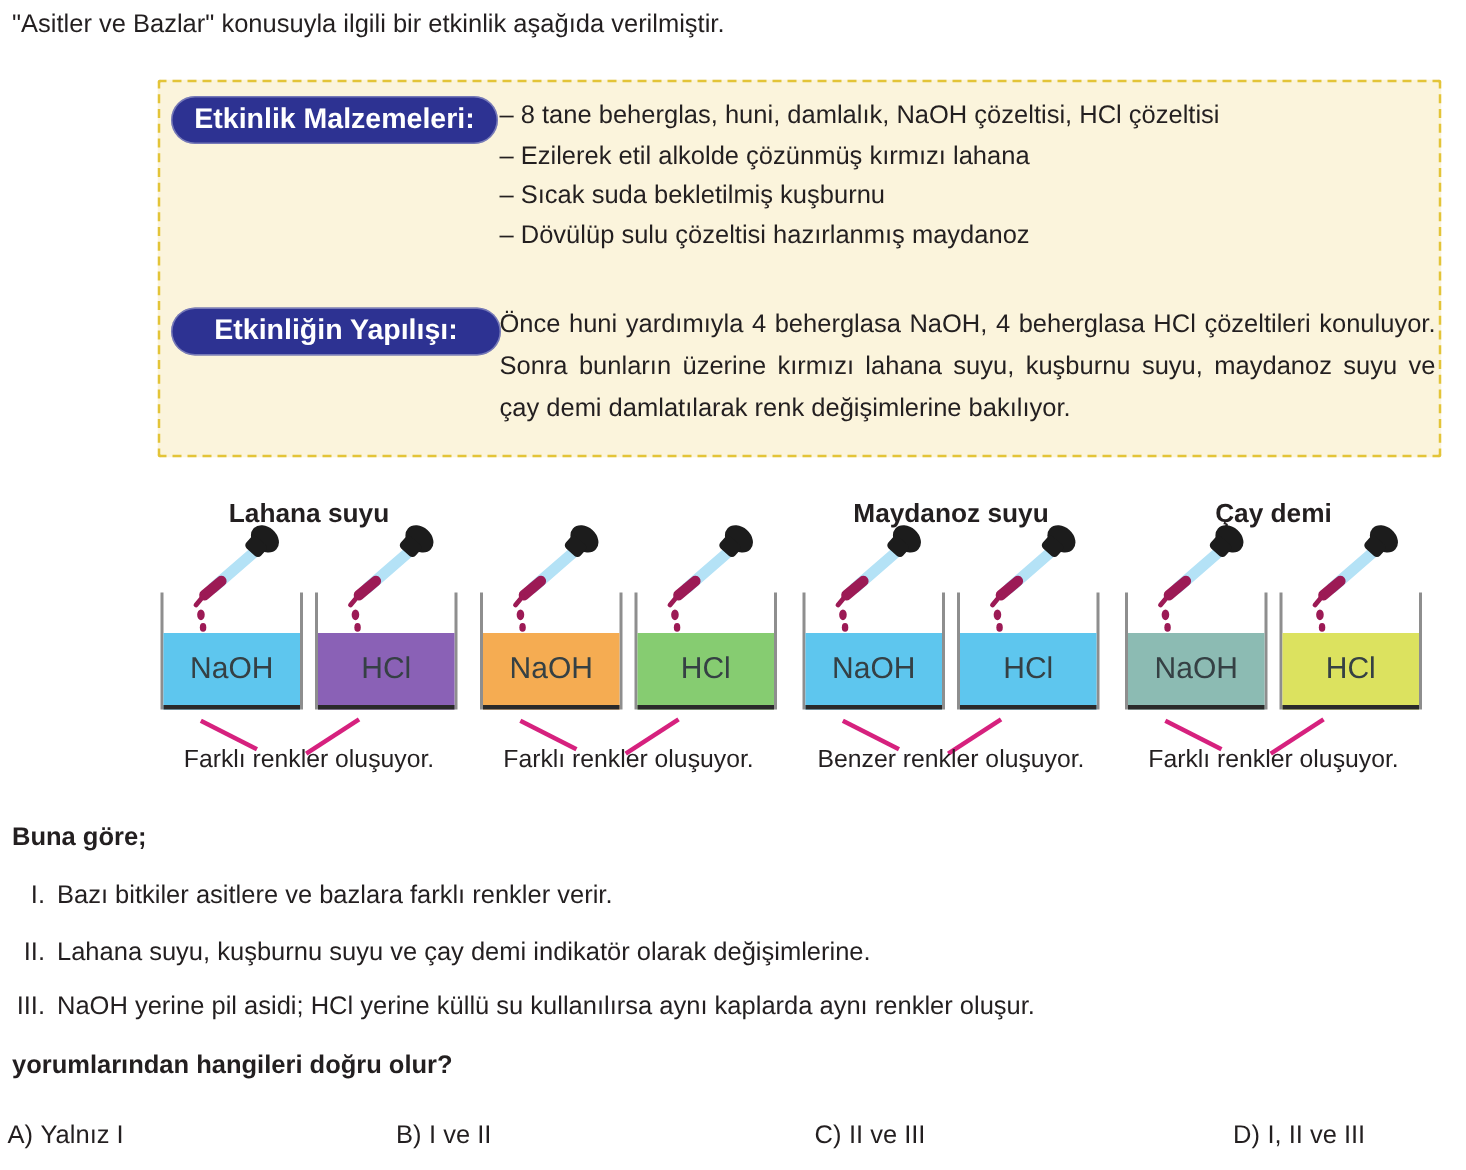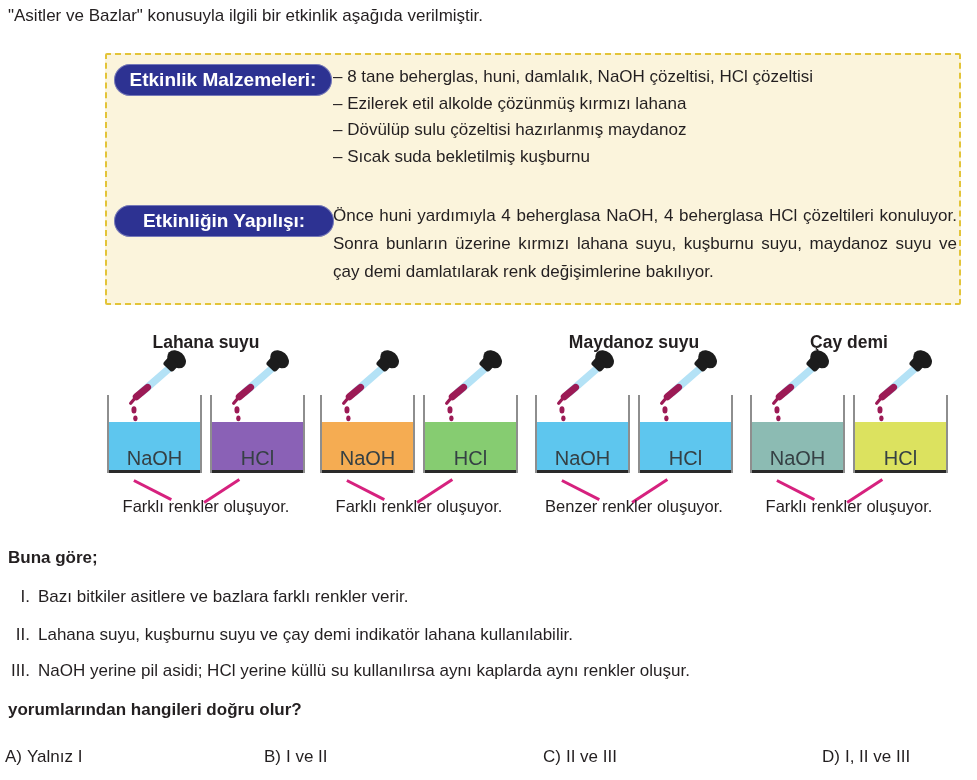--- a/index.html
+++ b/index.html
@@ -23,21 +23,21 @@
   
   .diagram{position:absolute;left:0;top:330px;width:977px;height:195px;}
   .group{position:absolute;top:0;width:198px;height:195px;text-decoration:underline;}
   .g1{left:107px}.g2{left:320px}.g3{left:535px}.g4{left:750px}
   .g-title{position:absolute;top:2px;width:100%;text-align:center;font-weight:bold;font-size:17.5px;}
   .beaker{position:absolute;top:65px;width:95px;height:78px;}
   .bk-a{left:0}.bk-b{left:103px}
   .wall{position:absolute;top:0;bottom:0;width:2px;background:#8e8e8e;}
   .wl{left:0}.wr{right:0}
   .liquid{position:absolute;left:2px;right:2px;bottom:0;height:48px;
-    border-bottom:3px solid #2a2a2a;display:flex;align-items:flex-end;justify-content:center;
+    border-bottom:3px solid #2a2a2a;display:flex;align-items:center;justify-content:center;
     font-size:20px;color:#354044;}
   .dropper{position:absolute;width:66px;height:75px;top:18px;}
   .dp-a{left:16px}.dp-b{left:119px}
   .cline{position:absolute;height:2.5px;width:42px;background:#D6217E;transform-origin:left center;}
   .ca{left:27px;top:149px;transform:rotate(27deg);}
   .cb{left:97px;top:171px;transform:rotate(-33deg);}
   .g-caption{position:absolute;top:167px;width:100%;text-align:center;font-size:16.5px;white-space:nowrap;}
 
   
   .lead{position:absolute;left:8px;top:548px;font-size:17px;font-weight:bold;}
@@ -68,22 +68,22 @@
 
 <div class="page">
 
   <p class="intro">"Asitler ve Bazlar" konusuyla ilgili bir etkinlik aşağıda verilmiştir.</p>
 
   <div class="activity-box" style="background-color: rgb(251, 244, 220); border-color: rgb(227, 196, 56);">
     <div class="pill pill-materials" style="background-color: rgb(45, 50, 146); color: rgb(255, 255, 255);">Etkinlik Malzemeleri:</div>
     <div class="materials">
       <div>– 8 tane beherglas, huni, damlalık, NaOH çözeltisi, HCl çözeltisi</div>
       <div>– Ezilerek etil alkolde çözünmüş kırmızı lahana</div>
+      <div>– Sıcak suda bekletilmiş kuşburnu</div>
       <div>– Dövülüp sulu çözeltisi hazırlanmış maydanoz</div>
-      <div>– Sıcak suda bekletilmiş kuşburnu</div>
     </div>
     <div class="pill pill-procedure" style="background-color: rgb(45, 50, 146); color: rgb(255, 255, 255); text-align: center;">Etkinliğin Yapılışı:</div>
     <div class="procedure">Önce huni yardımıyla 4 beherglasa NaOH, 4 beherglasa HCl çözeltileri konuluyor. Sonra bunların üzerine kırmızı lahana suyu, kuşburnu suyu, maydanoz suyu ve çay demi damlatılarak renk değişimlerine bakılıyor.</div>
   </div>
 
   <div class="diagram">
 
     <div class="group g1">
       <div class="g-title">Lahana suyu</div>
       <svg class="dropper dp-a" viewBox="0 0 70 80">
@@ -194,21 +194,21 @@
   </div>
 
   <div class="lead">Buna göre;</div>
 
   <div class="statement st1">
     <span class="st-num">I.</span>
     <span>Bazı bitkiler asitlere ve bazlara farklı renkler verir.</span>
   </div>
   <div class="statement st2">
     <span class="st-num">II.</span>
-    <span>Lahana suyu, kuşburnu suyu ve çay demi indikatör lahana kullanılabilir.</span>
+    <span>Lahana suyu, kuşburnu suyu ve çay demi indikatör olarak değişimlerine.</span>
   </div>
   <div class="statement st3">
     <span class="st-num">III.</span>
     <span>NaOH yerine pil asidi; HCl yerine küllü su kullanılırsa aynı kaplarda aynı renkler oluşur.</span>
   </div>
 
   <div class="prompt">yorumlarından hangileri doğru olur?</div>
 
   <div class="option opt-a">
     <span class="lbl">A)</span><span>Yalnız I</span>

